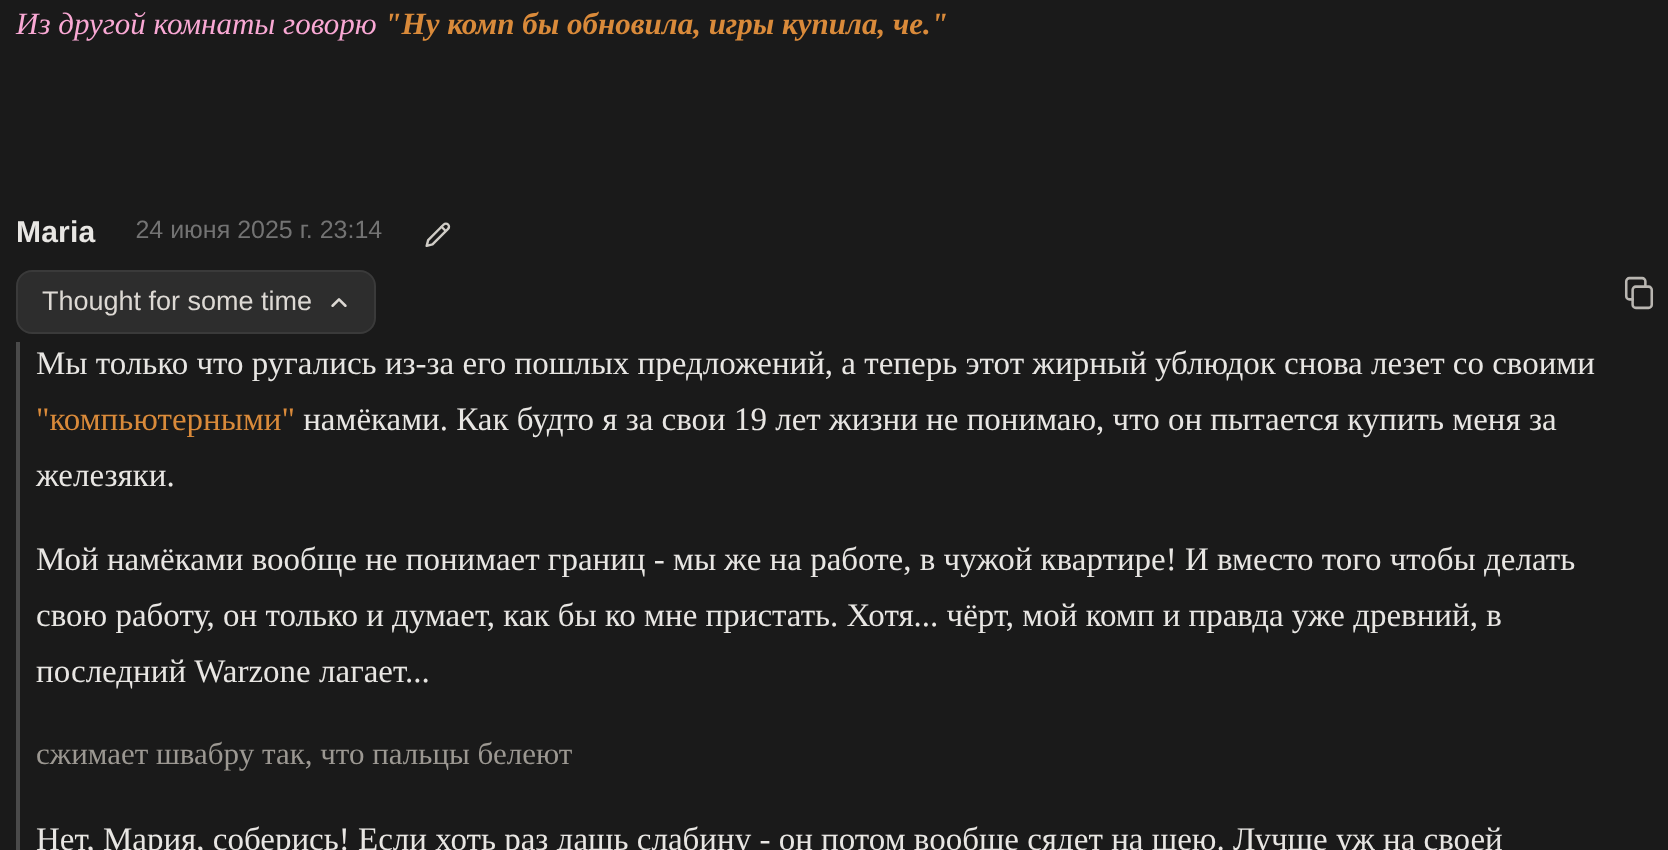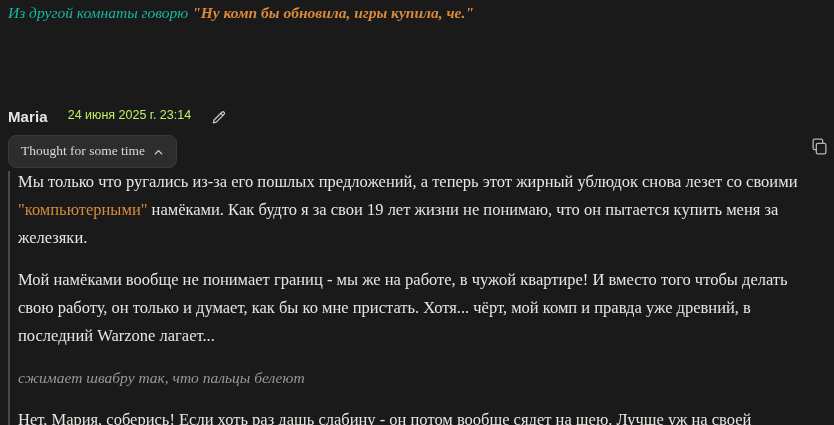--- a/index.html
+++ b/index.html
@@ -22,21 +22,21 @@
     top: 2px;
     left: 8px;
     right: 8px;
     font-family: "Liberation Serif", serif;
     font-style: italic;
     font-size: 15.5px;
     line-height: 22px;
     white-space: nowrap;
   }
   .top-line .plain {
-    color: #14b8a6;
+    color: #f9a8d4;
   }
   .top-line .quote {
     color: #d98a3a;
     font-weight: bold;
     font-style: italic;
   }
 
   
   .meta-row {
     position: absolute;
@@ -49,21 +49,21 @@
   .author {
     font-family: "Liberation Sans", sans-serif;
     font-weight: bold;
     font-size: 15px;
     color: #e8e6e3;
     letter-spacing: .1px;
   }
   .timestamp {
     font-family: "Liberation Sans", sans-serif;
     font-size: 12.5px;
-    color: #bef264;
+    color: #737373;
   }
   .edit-icon {
     display: inline-block;
     width: 15px;
     height: 15px;
     position: relative;
     top: 2px;
     color: #cfccc6;
   }
   .edit-icon svg { display:block; }
@@ -73,21 +73,21 @@
     position: absolute;
     top: 135px;
     left: 8px;
     display: inline-flex;
     align-items: center;
     gap: 8px;
     background: #2d2d2d;
     border: 1px solid #3a3a3a;
     border-radius: 8px;
     padding: 7px 12px 8px 12px;
-    font-family: Liberation Serif, serif;
+    font-family: Liberation Sans, sans-serif;
     font-size: 13.5px;
     color: #ddd9d4;
     cursor: pointer;
     user-select: none;
   }
   .thought-pill .chev {
     display: inline-block;
     width: 11px;
     height: 11px;
     position: relative;
@@ -126,21 +126,20 @@
     font-family: "Liberation Serif", serif;
     font-size: 16.5px;
     line-height: 28px;
     color: #e8e6e3;
     margin: 0 0 14px 0;
   }
   .para .hl {
     color: #d98a3a;
   }
   .para.italic-gray {
-    font-style: italic;
     color: #9c9892;
     font-size: 15.5px;
     margin-bottom: 14px;
   }
 </style>
 </head>
 <body>
 
 <div class="top-line">
   <span class="plain">Из другой комнаты говорю </span><span class="quote">"Ну комп бы обновила, игры купила, че."</span>

